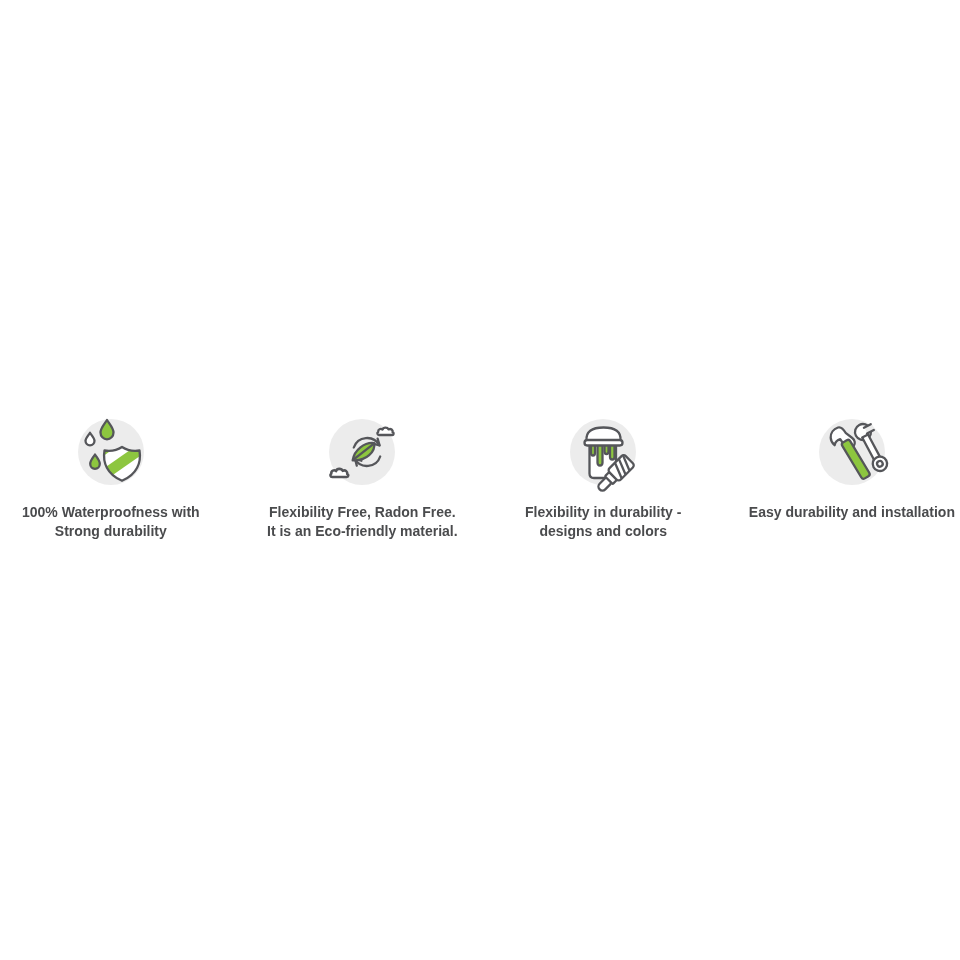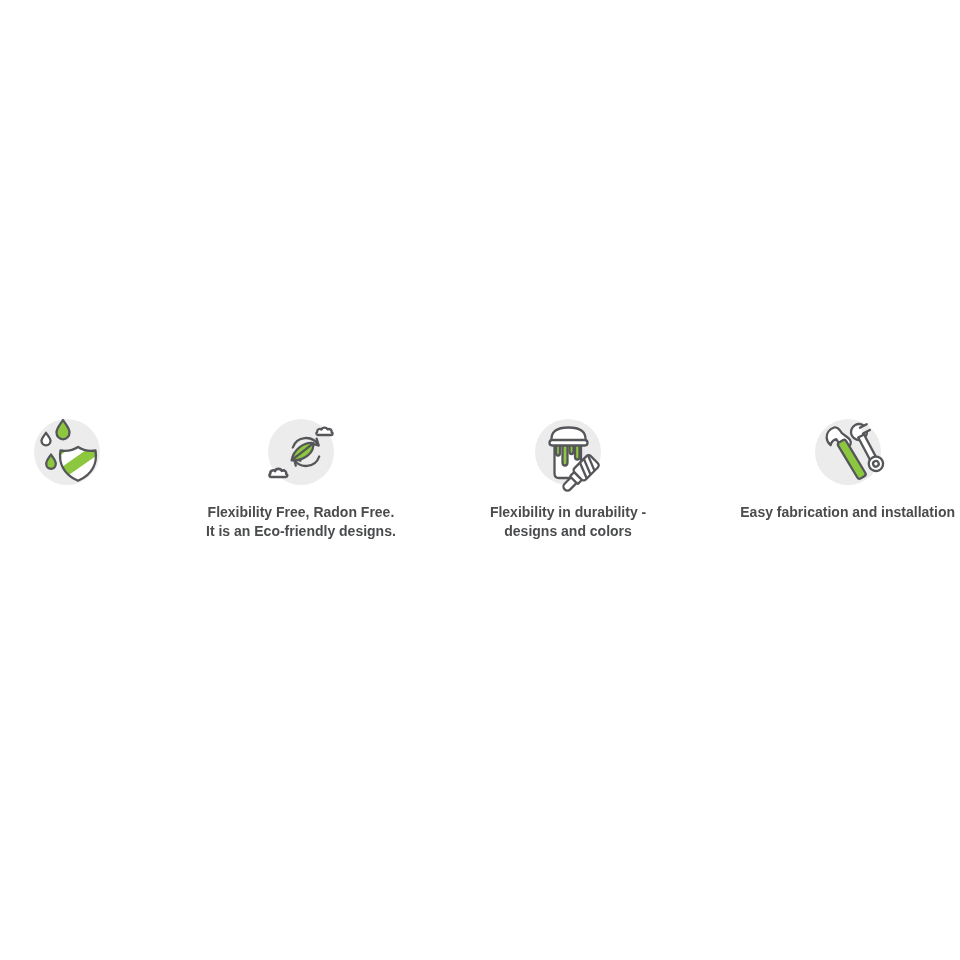--- a/index.html
+++ b/index.html
@@ -71,39 +71,43 @@
           <rect class="g" x="24" y="29" width="64" height="10.5"></rect>
           <rect class="g" x="24" y="50" width="64" height="10.5"></rect>
           <rect class="g" x="24" y="71" width="64" height="10.5"></rect>
         </g>
       </g>
       <path class="s" stroke-width="2.6" d="M56 40 C60.5 43 66.5 44.5 73.5 43.5 C75.5 55.5 71 67.5 56 73.8 C41 67.5 36.5 55.5 38.5 43.5 C45.5 44.5 51.5 43 56 40 Z"></path>
       <path class="sw" stroke-width="2" d="M24 25.8 C25.8 28.6 28.5 31.2 28.5 33.8 A4.5 4.6 0 1 1 19.5 33.8 C19.5 31.2 22.2 28.6 24 25.8 Z"></path>
       <path class="sg" d="M41 13 C43.5 17 47.5 21 47.5 25.5 A6.5 6.8 0 1 1 34.5 25.5 C34.5 21 38.5 17 41 13 Z"></path>
       <path class="sg" stroke-width="2" d="M29 47.5 C30.8 50.5 33.8 53.5 33.8 56.8 A4.8 5 0 1 1 24.2 56.8 C24.2 53.5 27.2 50.5 29 47.5 Z"></path>
     </svg>
+    <div class="caption">
+      <span>100% Waterproofness with</span>
+      <span>Strong durability</span>
+    </div>
   </div>
 
   <div class="feature">
     <svg width="90" height="90" viewBox="0 0 90 90" aria-label="eco-recycle-leaf-icon">
       <circle class="bg" cx="45" cy="45" r="33"></circle>
       <path class="s" d="M36.8 40.5 A14 14 0 0 1 62.3 38.2"></path>
       <path class="s" stroke-width="2" d="M55.8 36.6 L62.6 38.4 L60.6 31.6"></path>
       <path class="s" d="M63.2 49.5 A14 14 0 0 1 37.7 51.8"></path>
       <path class="s" stroke-width="2" d="M44.4 53.7 L38 51.8 L39.8 58.6"></path>
       <g transform="translate(46,45) rotate(-14)">
         <path class="sg" stroke-width="2" d="M-12 5.5 C-8 -4 4 -9.5 13 -6 C12.5 2.5 1 10 -12 5.5 Z"></path>
         <path class="s" stroke-width="1.6" d="M-11 5 C-3 1.5 5 -2 12.5 -5.5"></path>
       </g>
       <path class="sw" stroke-width="2" transform="translate(60,28)" d="M2 0 C0.3 0 -0.3 -2.3 1.2 -3.1 C0.8 -5.6 3.8 -6.9 5.5 -5.4 C6.3 -8 10.5 -8 11.5 -5.6 C13.8 -6.8 16.2 -5 15.6 -2.8 C17.2 -2.3 16.9 0 15.2 0 Z"></path>
       <path class="sw" stroke-width="1.9" transform="translate(13,70) scale(1.1)" d="M2 0 C0.3 0 -0.3 -2.3 1.2 -3.1 C0.8 -5.6 3.8 -6.9 5.5 -5.4 C6.3 -8 10.5 -8 11.5 -5.6 C13.8 -6.8 16.2 -5 15.6 -2.8 C17.2 -2.3 16.9 0 15.2 0 Z"></path>
     </svg>
     <div class="caption">
       <span>Flexibility Free, Radon Free.</span>
-      <span>It is an Eco-friendly designs.</span>
+      <span>It is an Eco-friendly material.</span>
     </div>
   </div>
 
   <div class="feature">
     <svg width="90" height="90" viewBox="0 0 90 90" aria-label="paint-bucket-brush-icon">
       <circle class="bg" cx="45" cy="45" r="33"></circle>
       <path class="sw" d="M28.5 33.5 Q27.5 20.5 45.5 20.5 Q63.5 20.5 62.5 33.5 Z"></path>
       <path class="sw" d="M31.5 38.5 L31.5 66.5 Q31.5 71 36 71 L53.5 71 Q58 71 58 66.5 L58 38.5"></path>
       <g>
         <path class="sg" stroke-width="1.8" d="M33 39 L33 46 Q33 48.5 35 48.5 Q37 48.5 37 46 L37 39"></path>
@@ -135,18 +139,18 @@
         <rect class="sw" x="4.5" y="-3.3" width="28" height="6.6"></rect>
         <circle class="sw" cx="36" cy="0" r="7.2"></circle>
         <circle class="s" cx="36" cy="0" r="2.8" stroke-width="2"></circle>
       </g>
       <path class="sw" stroke-width="2.2" d="M31 20.5 C26.5 22 23.5 26 23.7 30.8 C23.8 33.4 25.3 36.3 27.6 38.2 C28.3 35.2 30.2 33 33.2 32.2 L38 39.2 C40 42.2 44.5 41.8 46.6 39.2 C48.6 36.6 48 33 45.3 31 L38.6 25.8 C36.3 21.8 33.5 19.7 31 20.5 Z"></path>
       <g transform="translate(39,36) rotate(59)">
         <rect class="sg" stroke-width="2.4" x="-2" y="-4.6" width="42" height="9.2" rx="2.5"></rect>
       </g>
     </svg>
     <div class="caption">
-      <span>Easy fabrication and installation</span>
+      <span>Easy durability and installation</span>
       <span></span>
     </div>
   </div>
 
 </div>
 
 </body></html>

